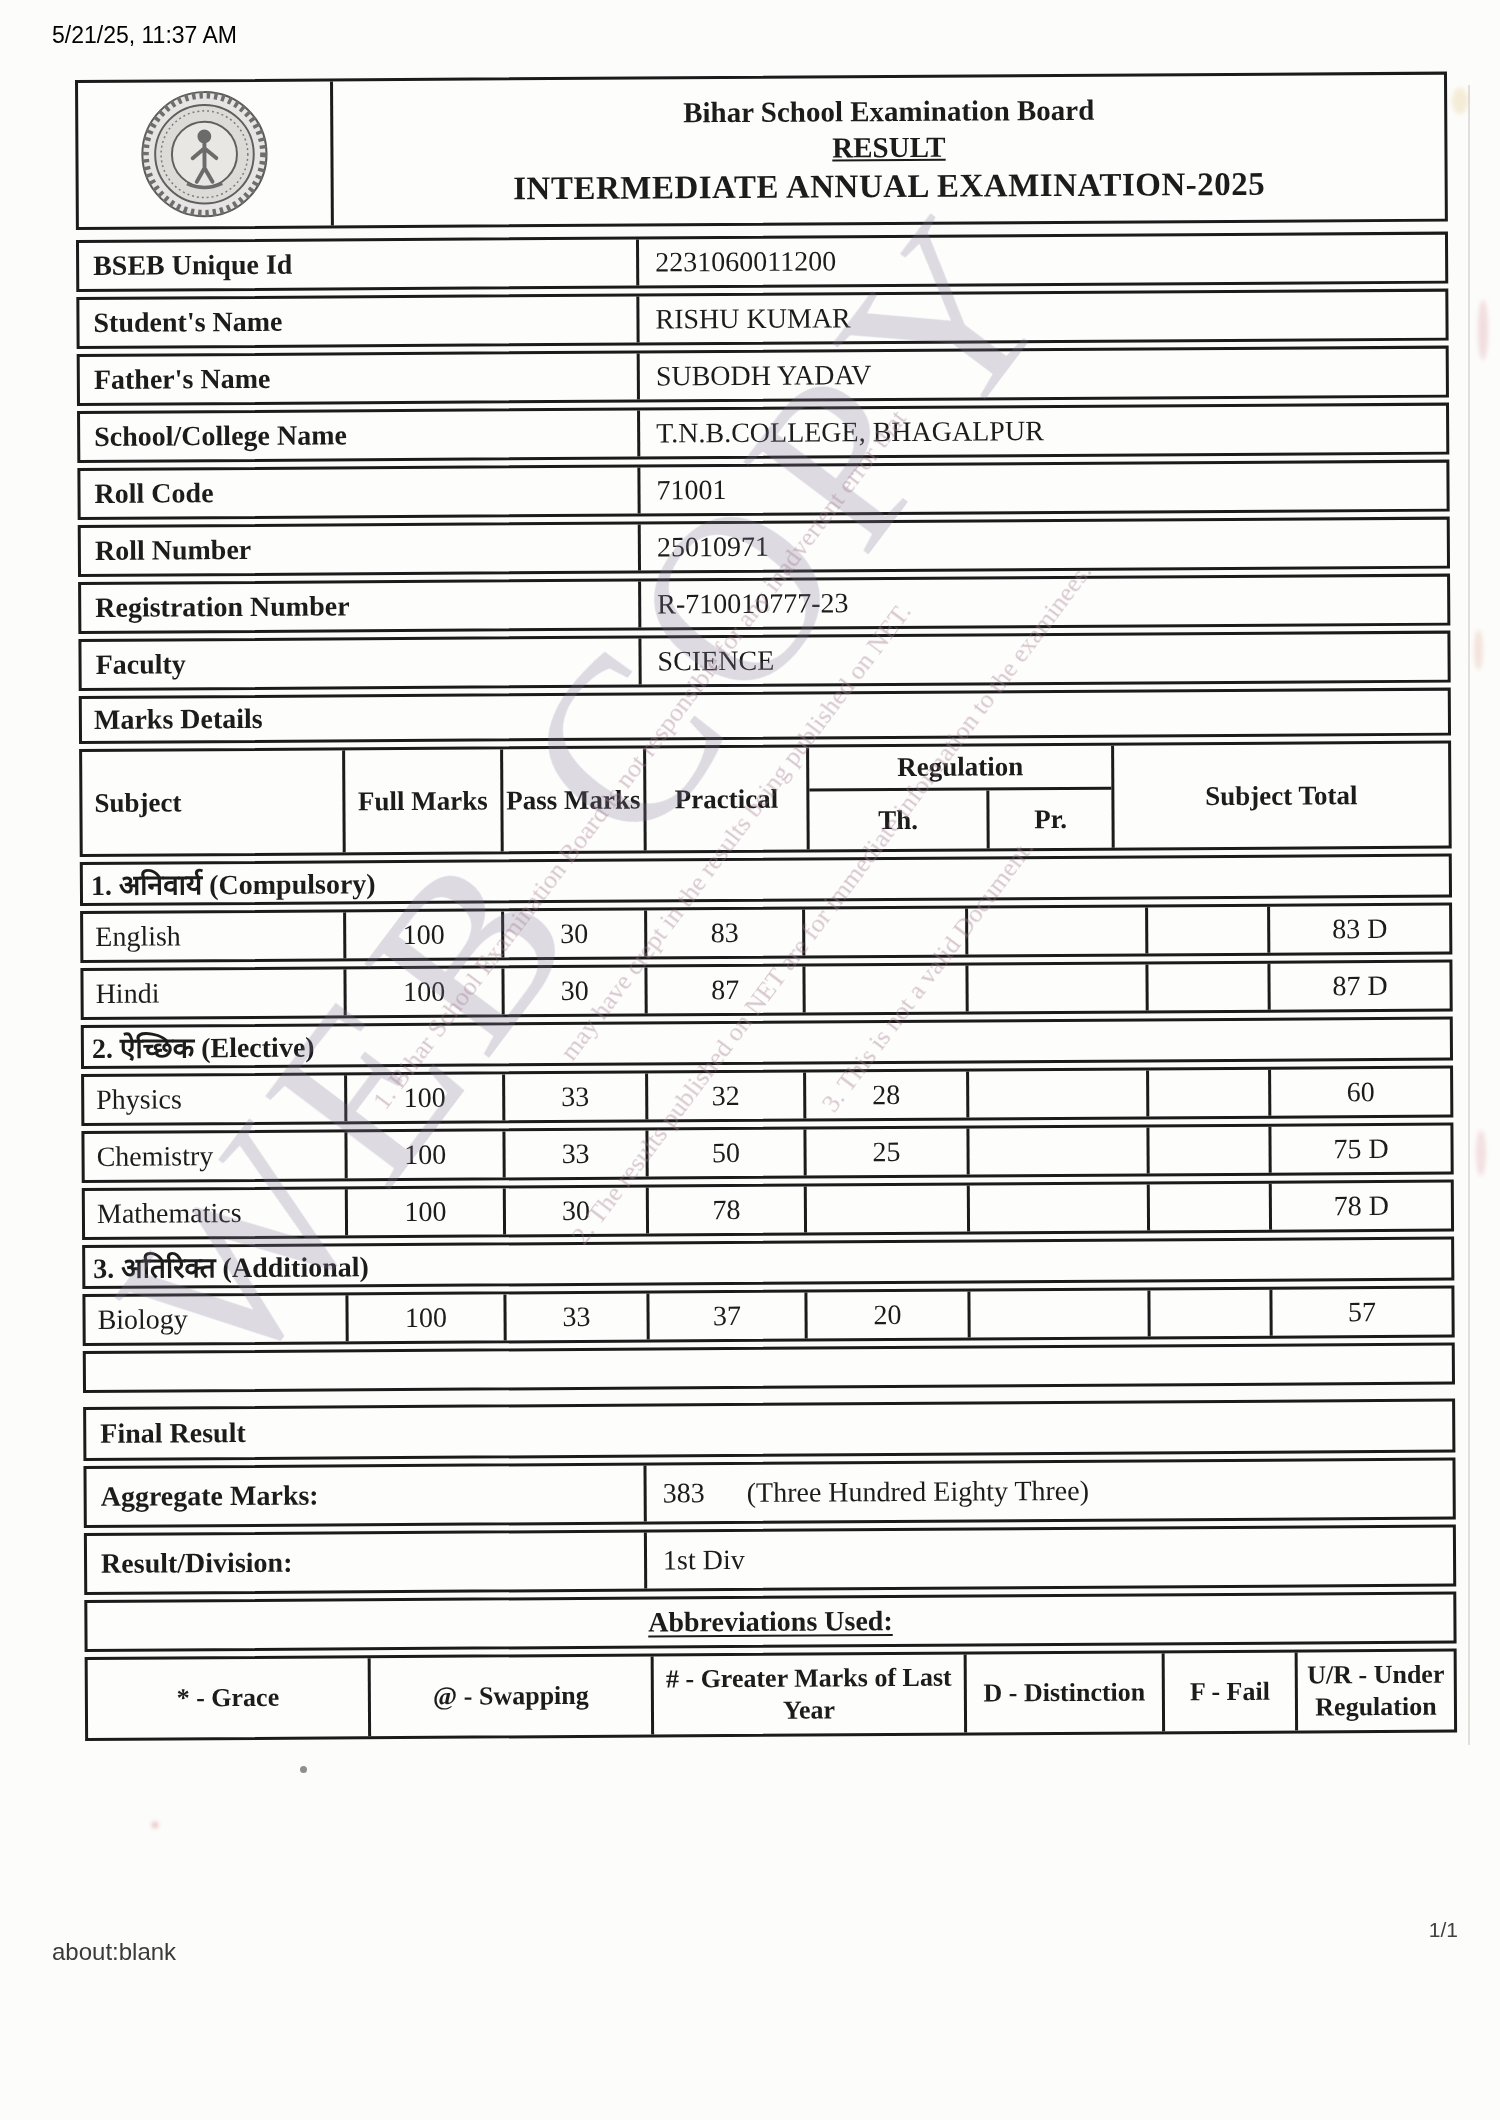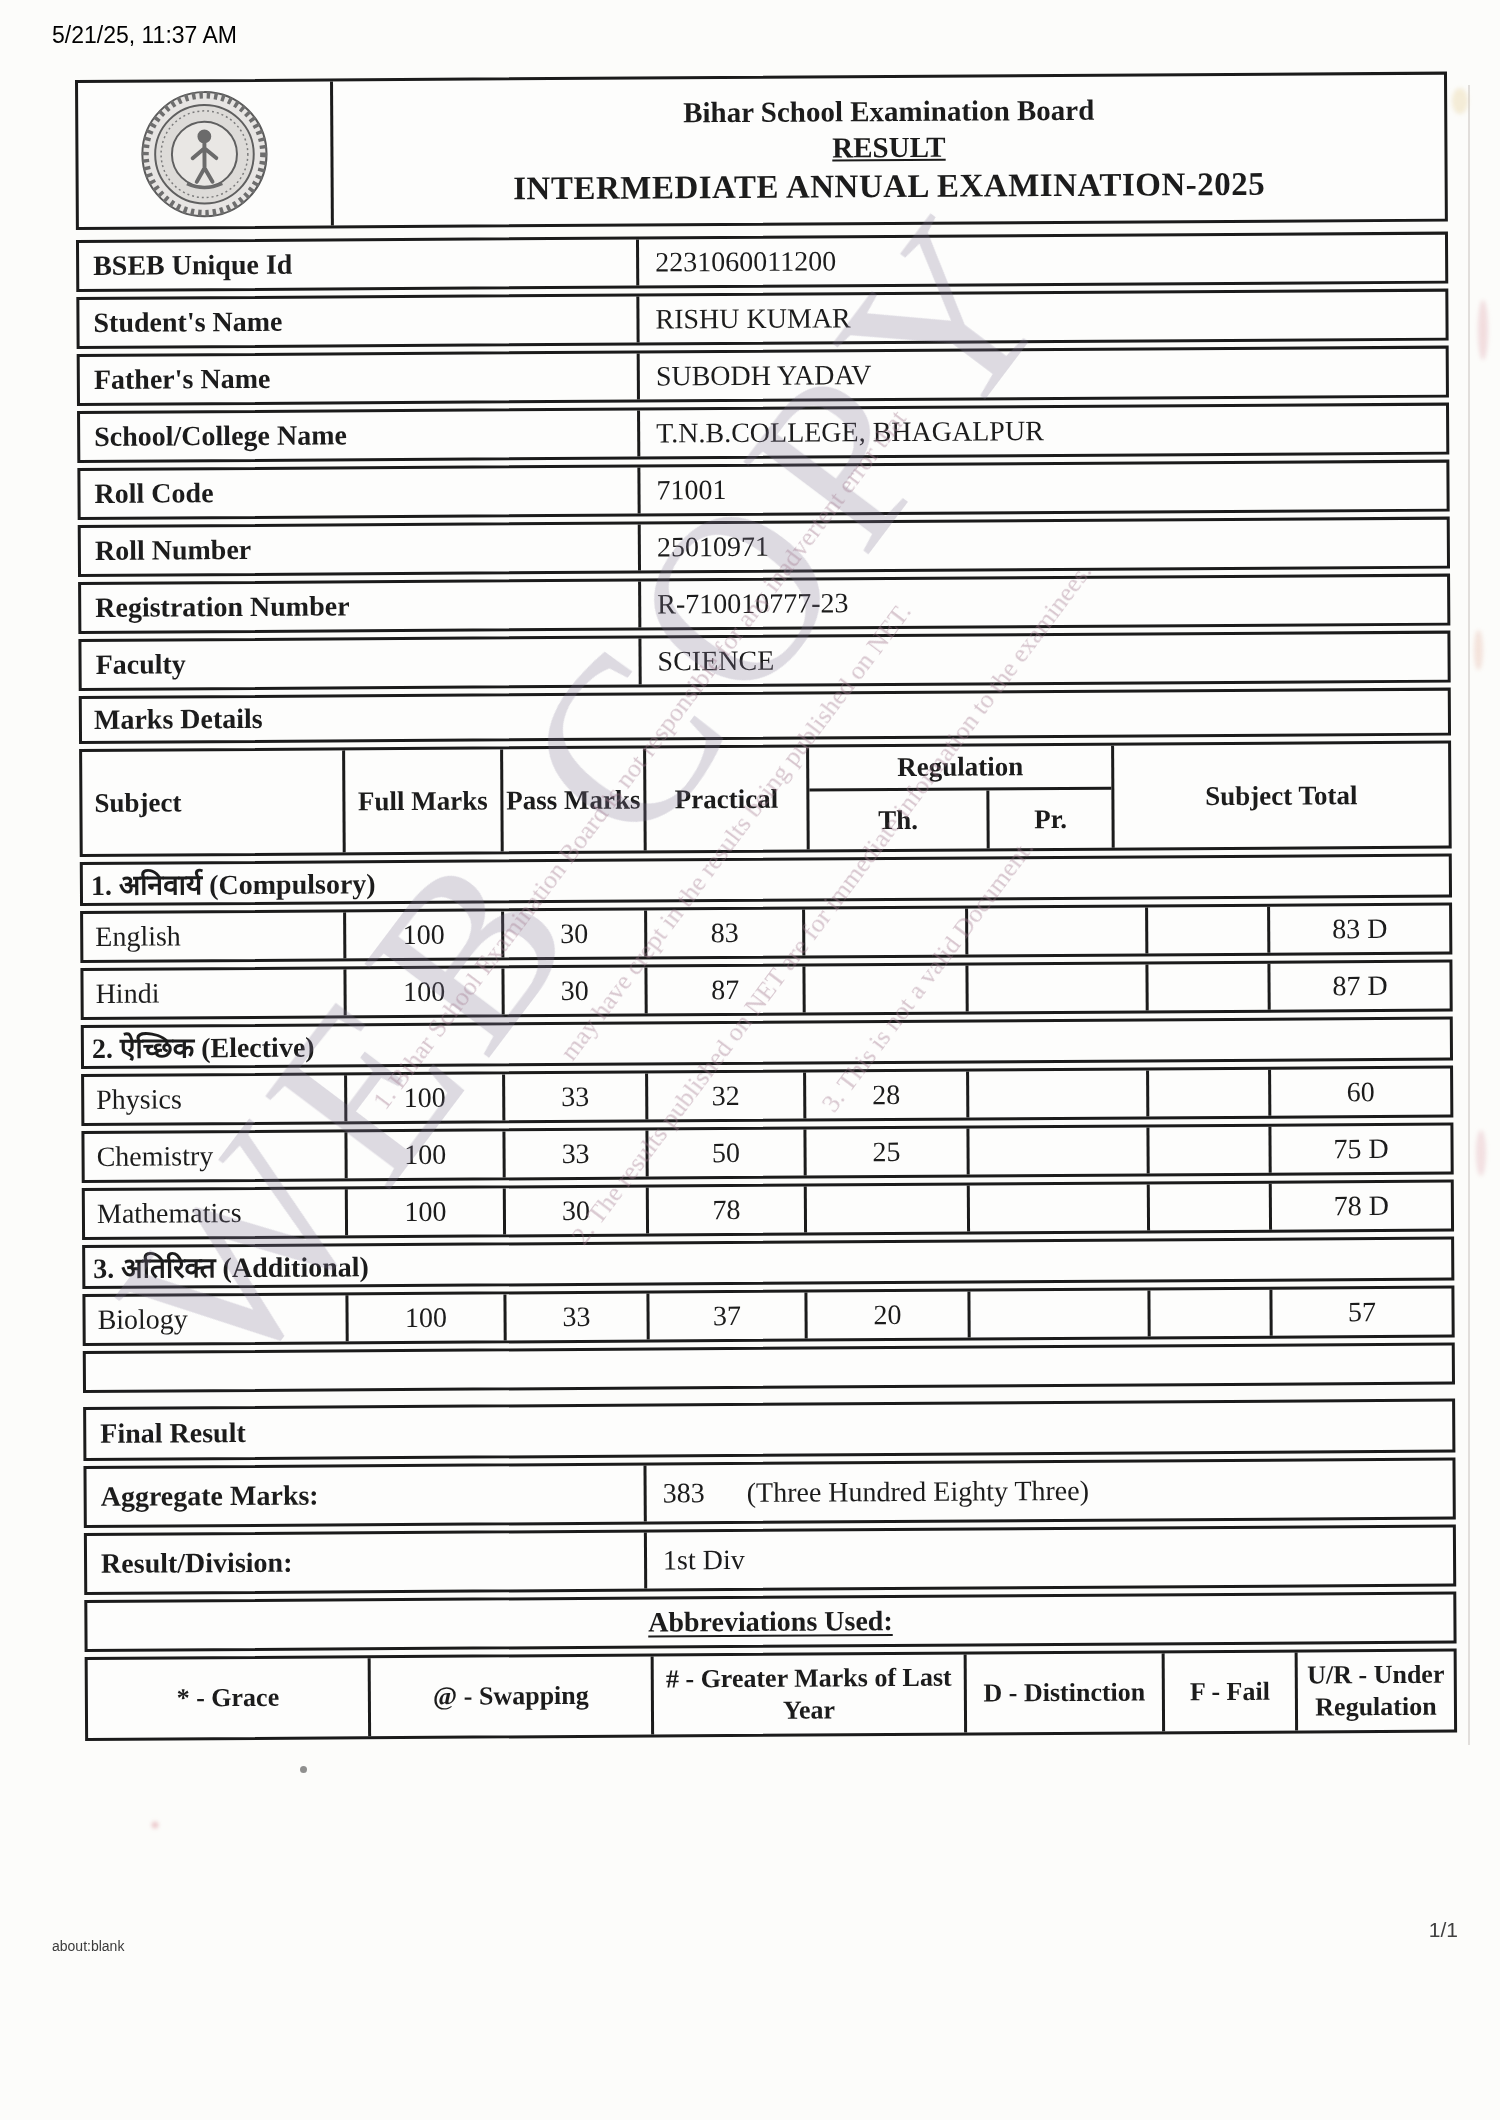--- a/index.html
+++ b/index.html
@@ -8,21 +8,21 @@
     position: relative;
     width: 1500px; height: 2120px;
     margin: 0 auto;
     background: #fcfcfa;
     overflow: hidden;
     font-family: "Liberation Serif", "DejaVu Serif", serif;
     color: #1c1c1c;
   }
   .browser-text { font-family: "Liberation Sans", "DejaVu Sans", sans-serif; color:#000000; }
   .timestamp { position:absolute; left:52px; top:22px; font-size:23px; }
-  .footer-left { position:absolute; left:52px; top:1938px; font-size:14px; color:#3a3a3a; }
+  .footer-left { position:absolute; left:52px; top:1938px; font-size:24px; color:#3a3a3a; }
   .footer-right { position:absolute; right:42px; top:1918px; font-size:21px; color:#404040; }
 
   .doc {
     position:absolute; left:75px; top:80px; width:1372px;
     transform: rotate(-0.35deg); transform-origin: top left;
   }
 
   .row {
     display:flex; border:3px solid #1b1b1b; margin-top:5px;
     background: rgba(255,255,255,0.35); align-items:stretch;

